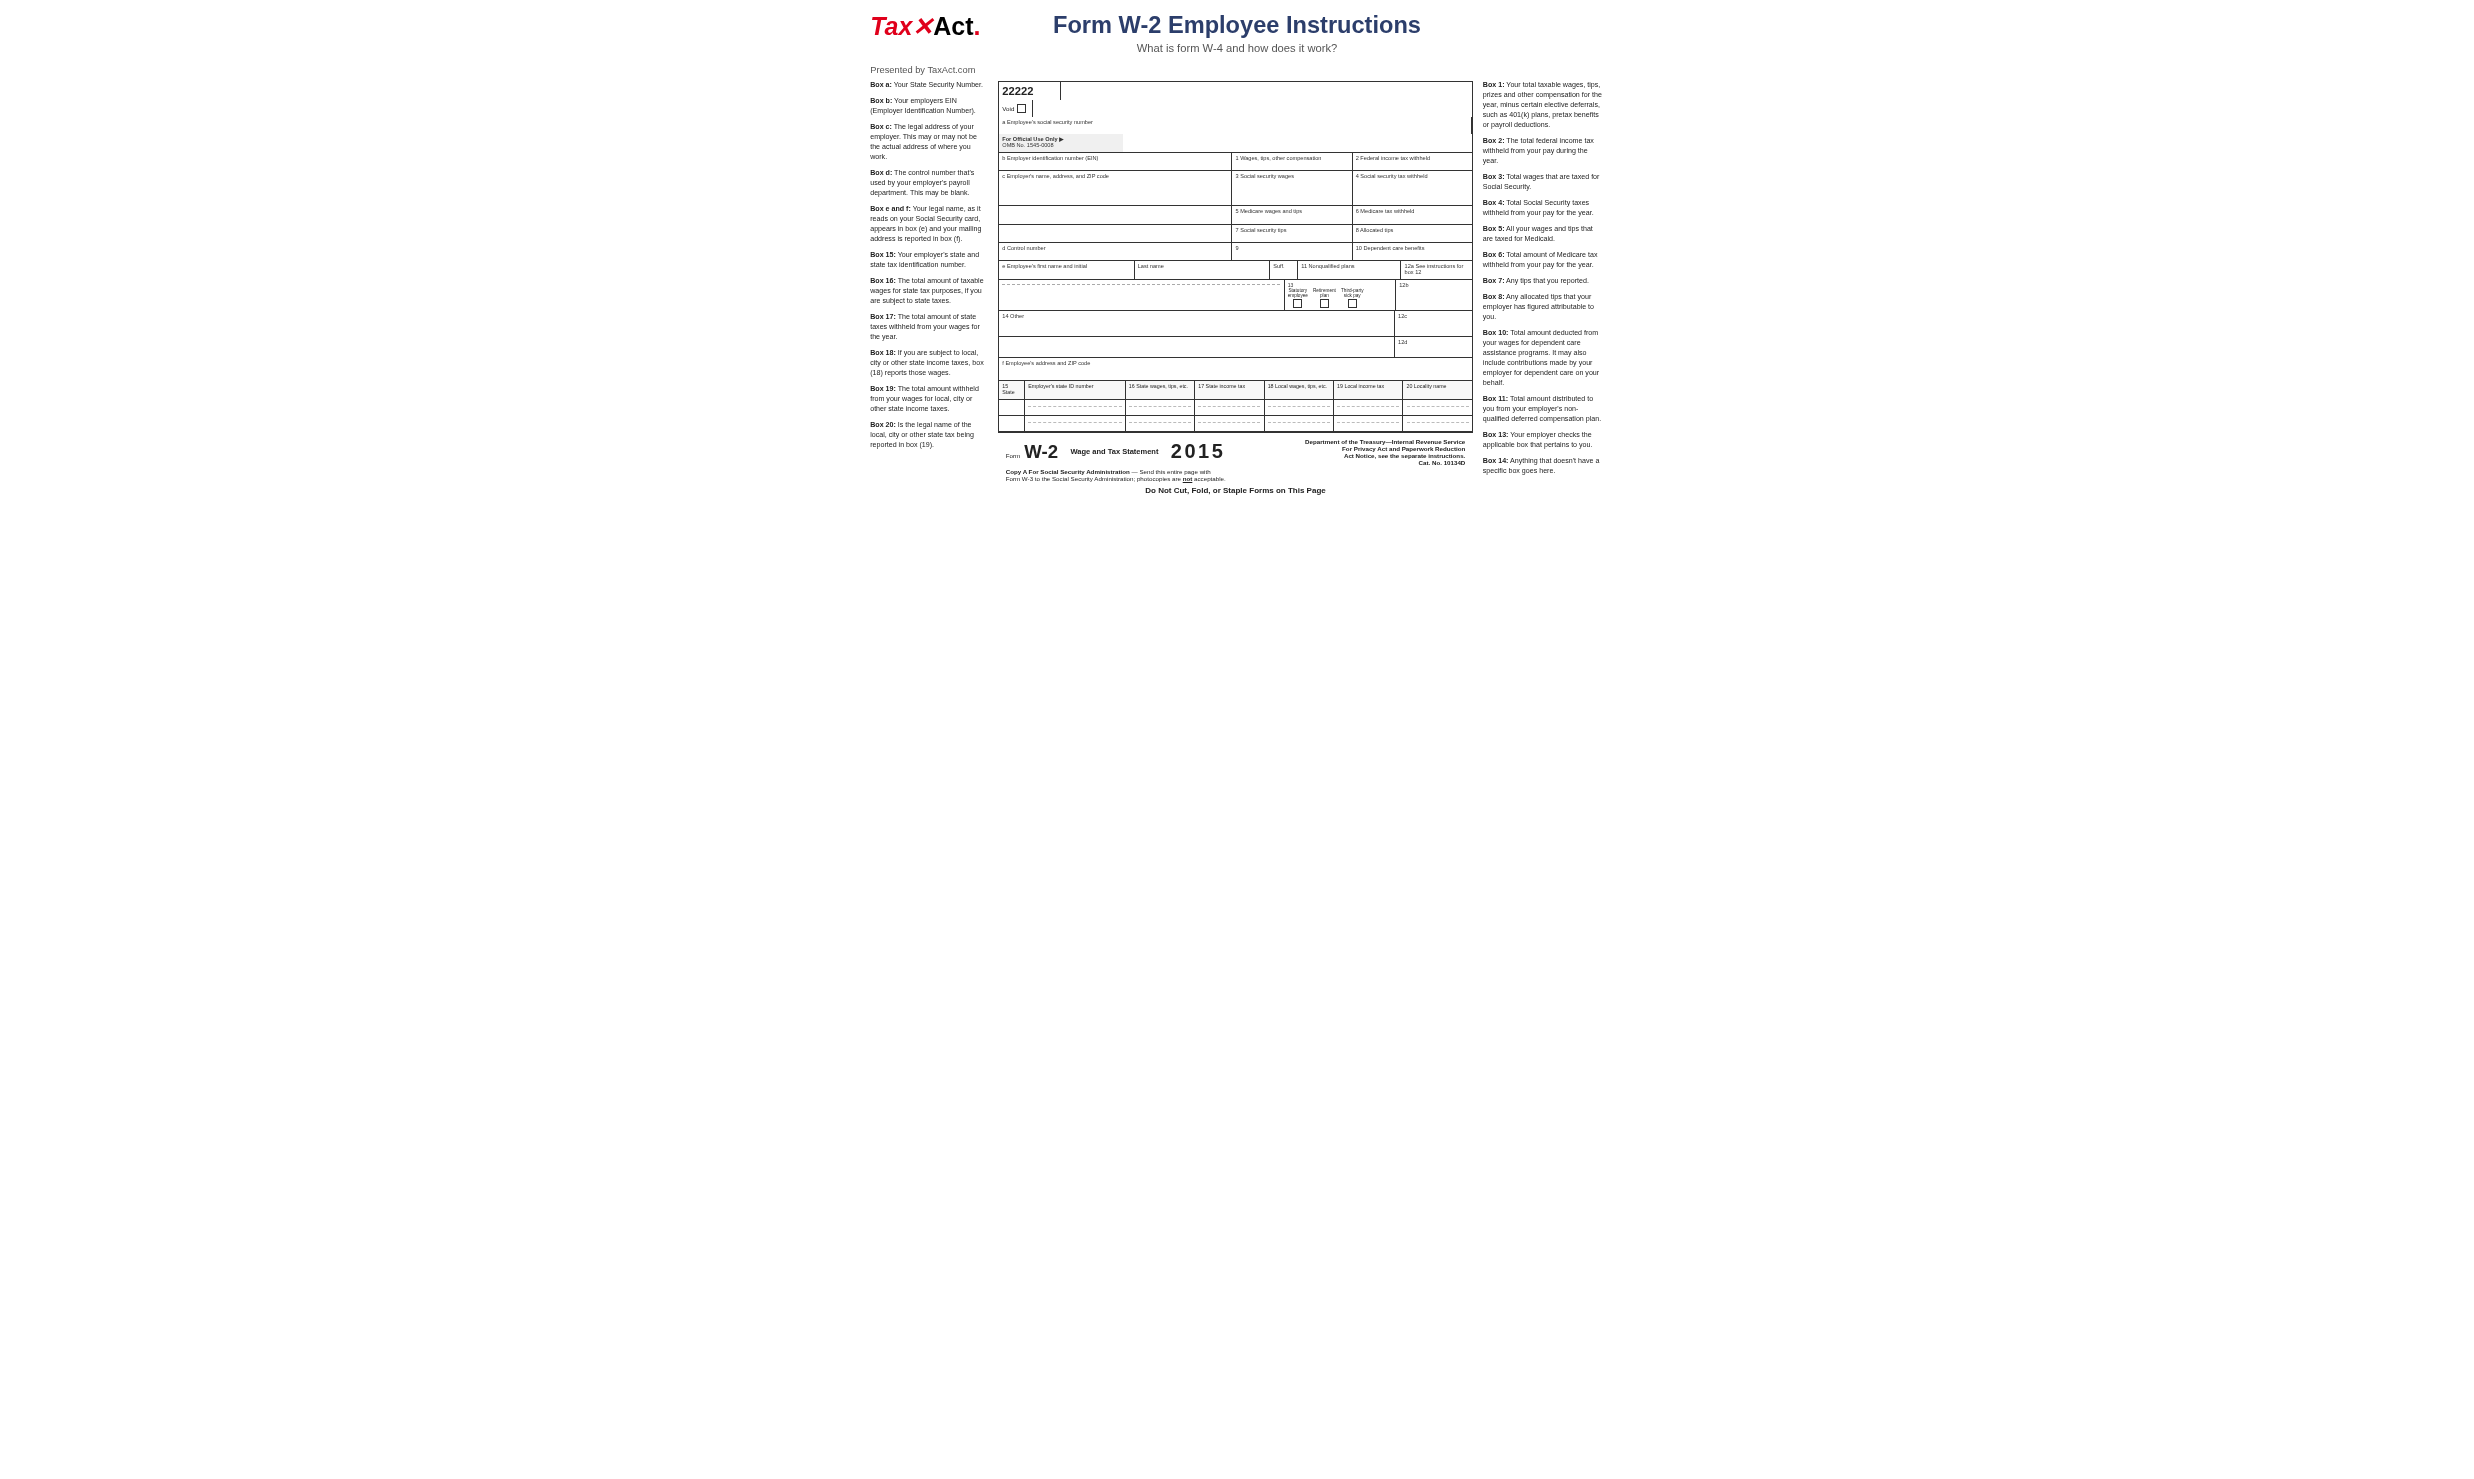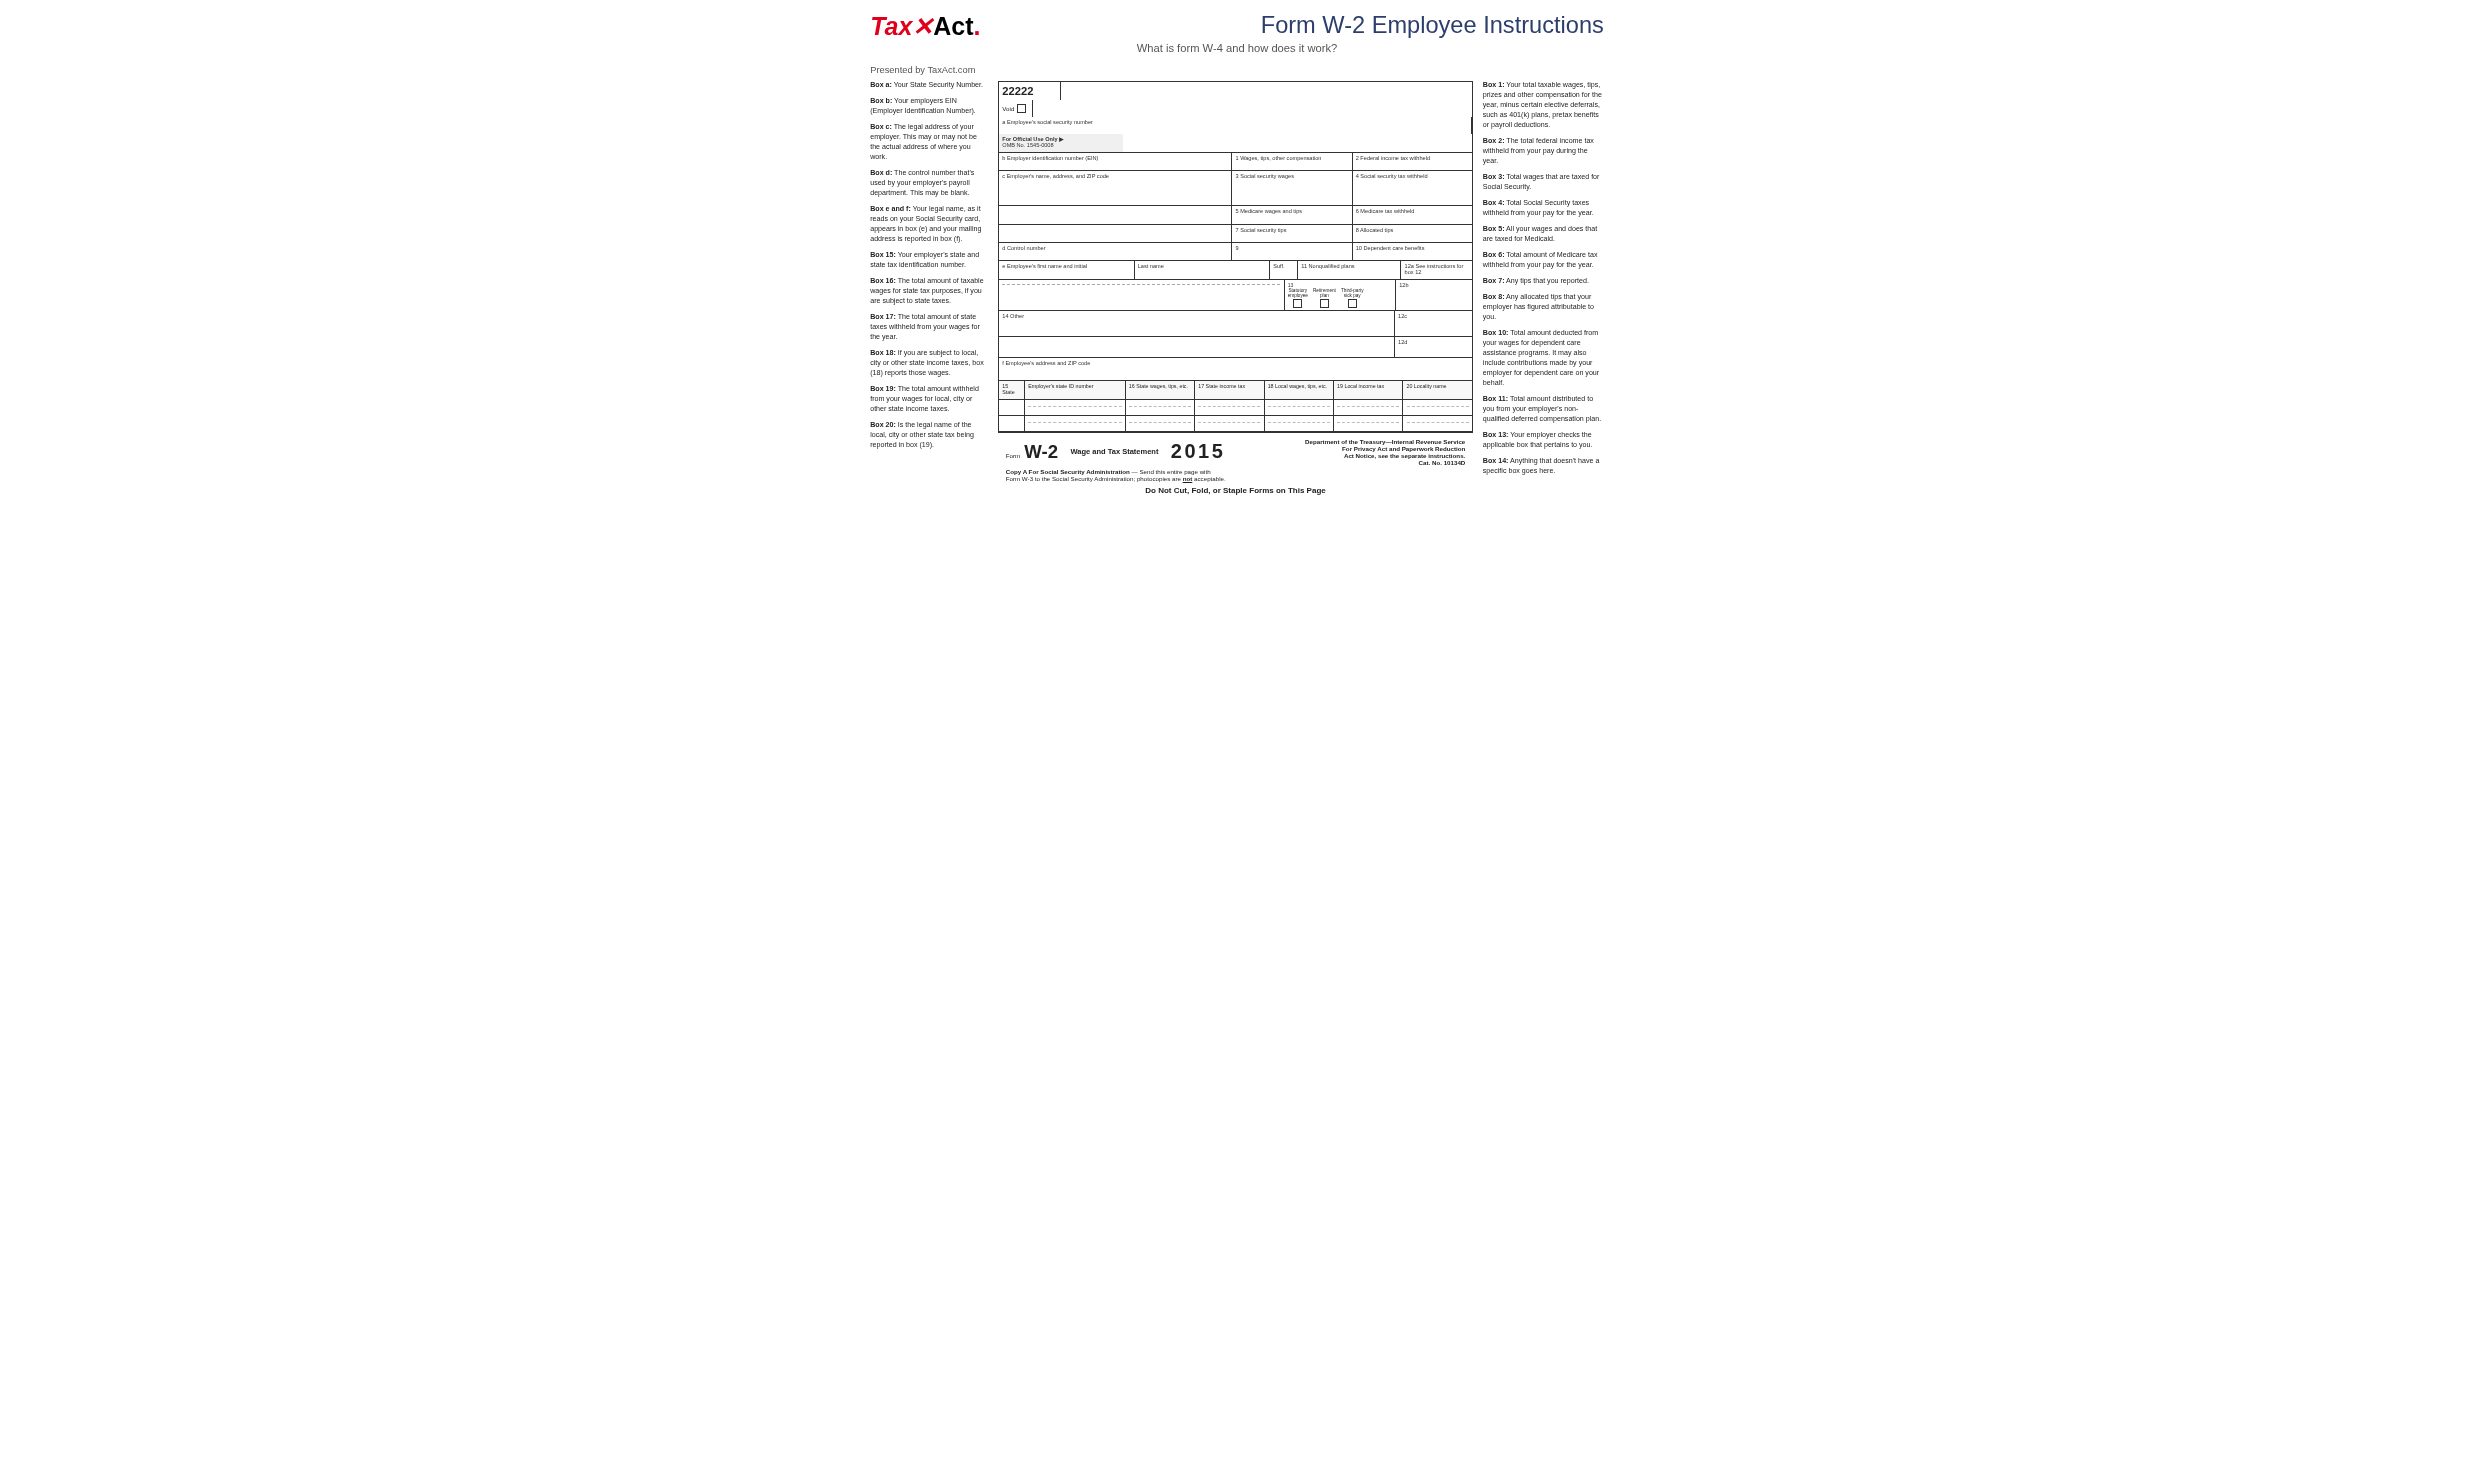--- a/index.html
+++ b/index.html
@@ -20,24 +20,23 @@
       margin-bottom: 6.2px;
       position: relative;
     }
     .logo {
       position: absolute;
       left: 0;
       top: 0;
     }
     .main-title {
       font-size: 23.6px;
-      font-weight: 400;
+      font-weight: 700;
       color: #2c3e6b;
       margin-bottom: 2.5px;
-      text-align: right;
     }
     .sub-title {
       font-size: 11.2px;
       color: #555;
       font-weight: normal;
     }
     .presented-by {
       font-size: 9.3px;
       color: #555;
       margin: 11.2px 0 6.2px 0;
@@ -477,21 +476,21 @@
       <div class="sidebar-item">
         <b>Box 2:</b> <span>The total federal income tax withheld from your pay during the year.</span>
       </div>
       <div class="sidebar-item">
         <b>Box 3:</b> <span>Total wages that are taxed for Social Security.</span>
       </div>
       <div class="sidebar-item">
         <b>Box 4:</b> <span>Total Social Security taxes withheld from your pay for the year.</span>
       </div>
       <div class="sidebar-item">
-        <b>Box 5:</b> <span>All your wages and does that are taxed for Medicaid.</span>
+        <b>Box 5:</b> <span>All your wages and tips that are taxed for Medicaid.</span>
       </div>
       <div class="sidebar-item">
         <b>Box 6:</b> <span>Total amount of Medicare tax withheld from your pay for the year.</span>
       </div>
       <div class="sidebar-item">
         <b>Box 7:</b> <span>Any tips that you reported.</span>
       </div>
       <div class="sidebar-item">
         <b>Box 8:</b> <span>Any allocated tips that your employer has figured attributable to you.</span>
       </div>

